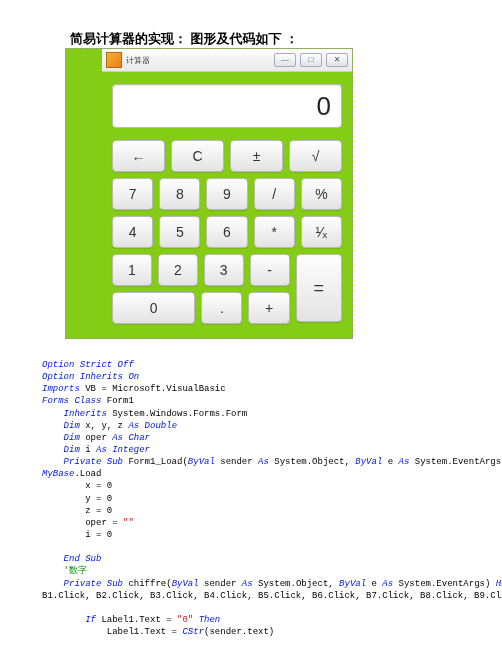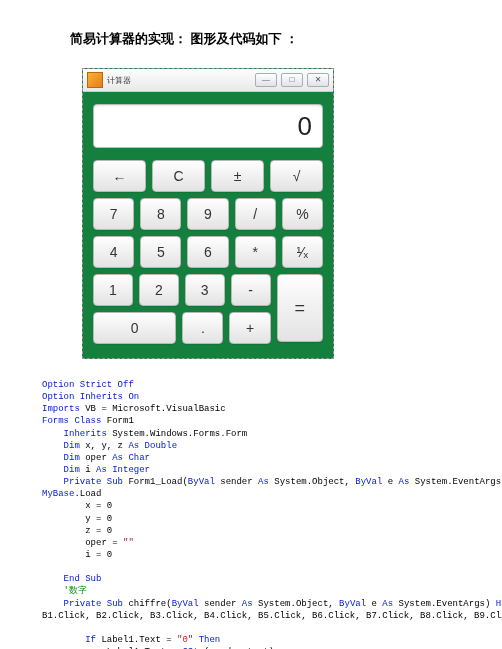--- a/index.html
+++ b/index.html
@@ -8,28 +8,28 @@
     font-family: "SimSun", "Microsoft YaHei", sans-serif;
     background: #fff;
     width: 502px;
     box-sizing: border-box;
     font-size: 10px;
   }
   .title {
     font-size: 13px;
     font-weight: bold;
     text-align: left;
-    margin-bottom: 20px;
     margin-left: 30px;
   }
   .calc-window {
     width: 250px;
     border: 1px dashed #999;
-    margin: 0 0 20px 42px;
-    background: #15803d;
+    margin: 0 0 20px 25px;
+    background: #84cc16;
+    padding-left: 36px;
   }
   .titlebar {
     height: 22px;
     background: linear-gradient(#fdfdfd,#e9e9e9);
     border-bottom: 1px solid #ccc;
     display: flex;
     align-items: center;
     padding: 0 4px;
   }
   .tb-icon {
@@ -76,21 +76,21 @@
   .bottom-left { flex:4; display:flex; flex-direction:column; gap:6px; }
   .code {
     font-family: "Courier New", monospace;
     font-size: 9px;
     line-height: 1.35;
     white-space: pre;
     margin-top:10px;
     margin-left:2px;
   }
   
-  .c-b { color:#0018d8; } 
+  .c-b { color:#0018d8;font-style:italic; } 
   .c-k { color:#000; } 
   .c-g { color:#0a8a0a; } 
   .c-r { color:#c02020; }
 </style>
 </head>
 <body>
 
 <div class="title">简易计算器的实现：  图形及代码如下  ：</div>
 
 <div class="calc-window">

